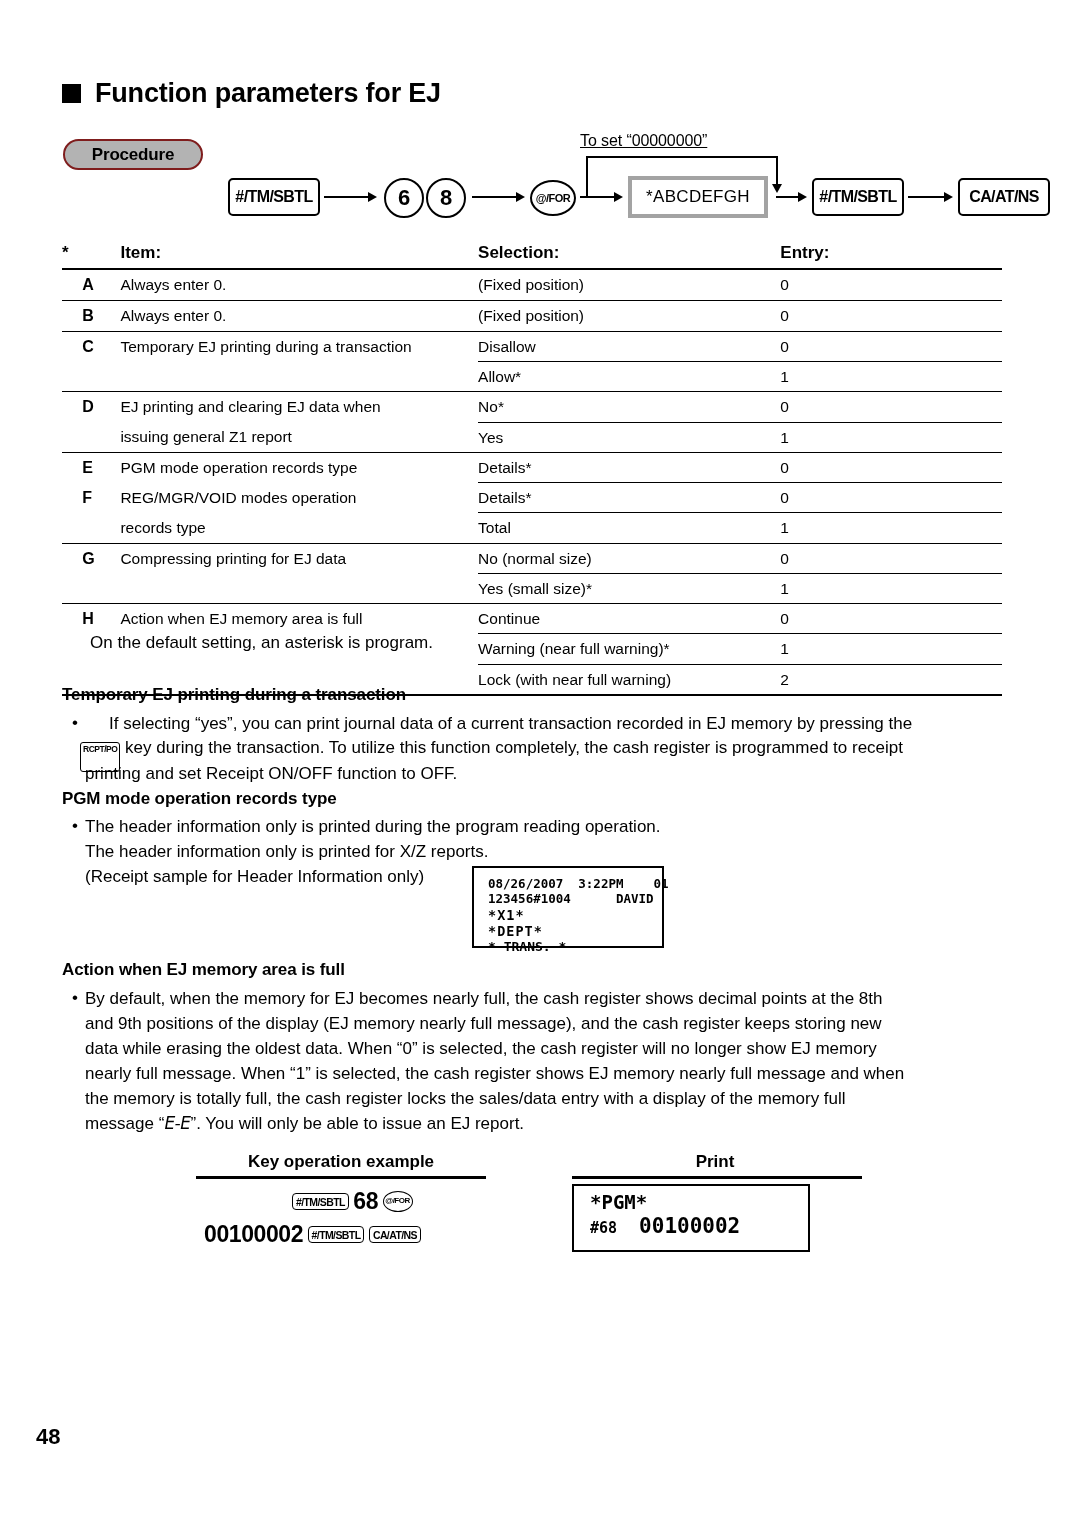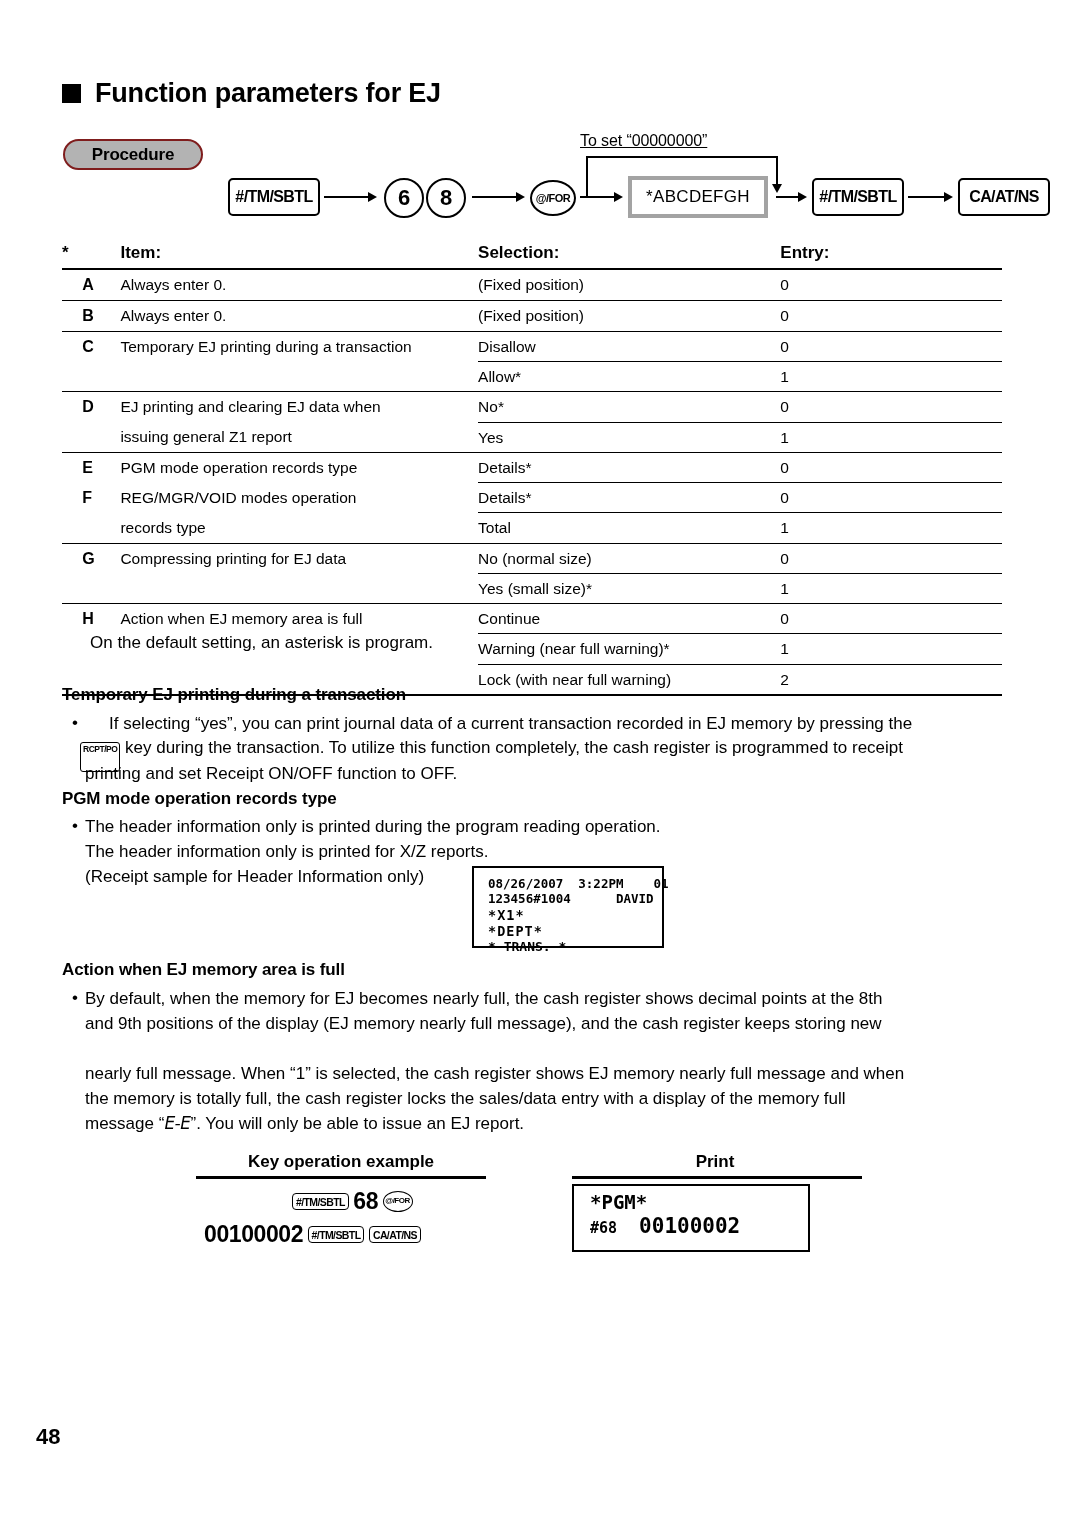--- a/index.html
+++ b/index.html
@@ -395,20 +395,21 @@
     <div class="dot" style="font-size:13.5px; margin-left:14px; letter-spacing:1px;">*X1*</div>
     <div class="dot" style="font-size:13.5px; margin-left:14px; letter-spacing:1px;">*DEPT*</div>
     <div class="dot" style="font-size:13px; margin-left:14px;">* TRANS. *</div>
   </div>
 
   <div class="sec-h" style="left:62px; top:960px;">Action when EJ memory area is full</div>
 
   <div class="bullet" style="left:72px; top:988px;">•</div>
   <div class="para" style="left:85px; top:986px;">By default, when the memory for EJ becomes nearly full, the cash register shows decimal points at the 8th</div>
   <div class="para" style="left:85px; top:1011px;">and 9th positions of the display (EJ memory nearly full message), and the cash register keeps storing new</div>
+  <div class="para" style="left:85px; top:1036px;">data while erasing the oldest data.  When “0” is selected, the cash register will no longer show EJ memory</div>
   <div class="para" style="left:85px; top:1061px;">nearly full message.  When “1” is selected, the cash register shows EJ memory nearly full message and when</div>
   <div class="para" style="left:85px; top:1086px;">the memory is totally full, the cash register locks the sales/data entry with a display of the memory full</div>
   <div class="para" style="left:85px; top:1111px;">
     <span>message “</span><span class="seg-font">E-E</span><span>”.  You will only be able to issue an EJ report.</span>
   </div>
 
   <div class="col-title" style="left:196px; top:1152px; width:290px;">Key operation example</div>
   <div class="col-rule" style="left:196px; top:1176px; width:290px;"></div>
 
   <div class="col-title" style="left:600px; top:1152px; width:230px;">Print</div>

